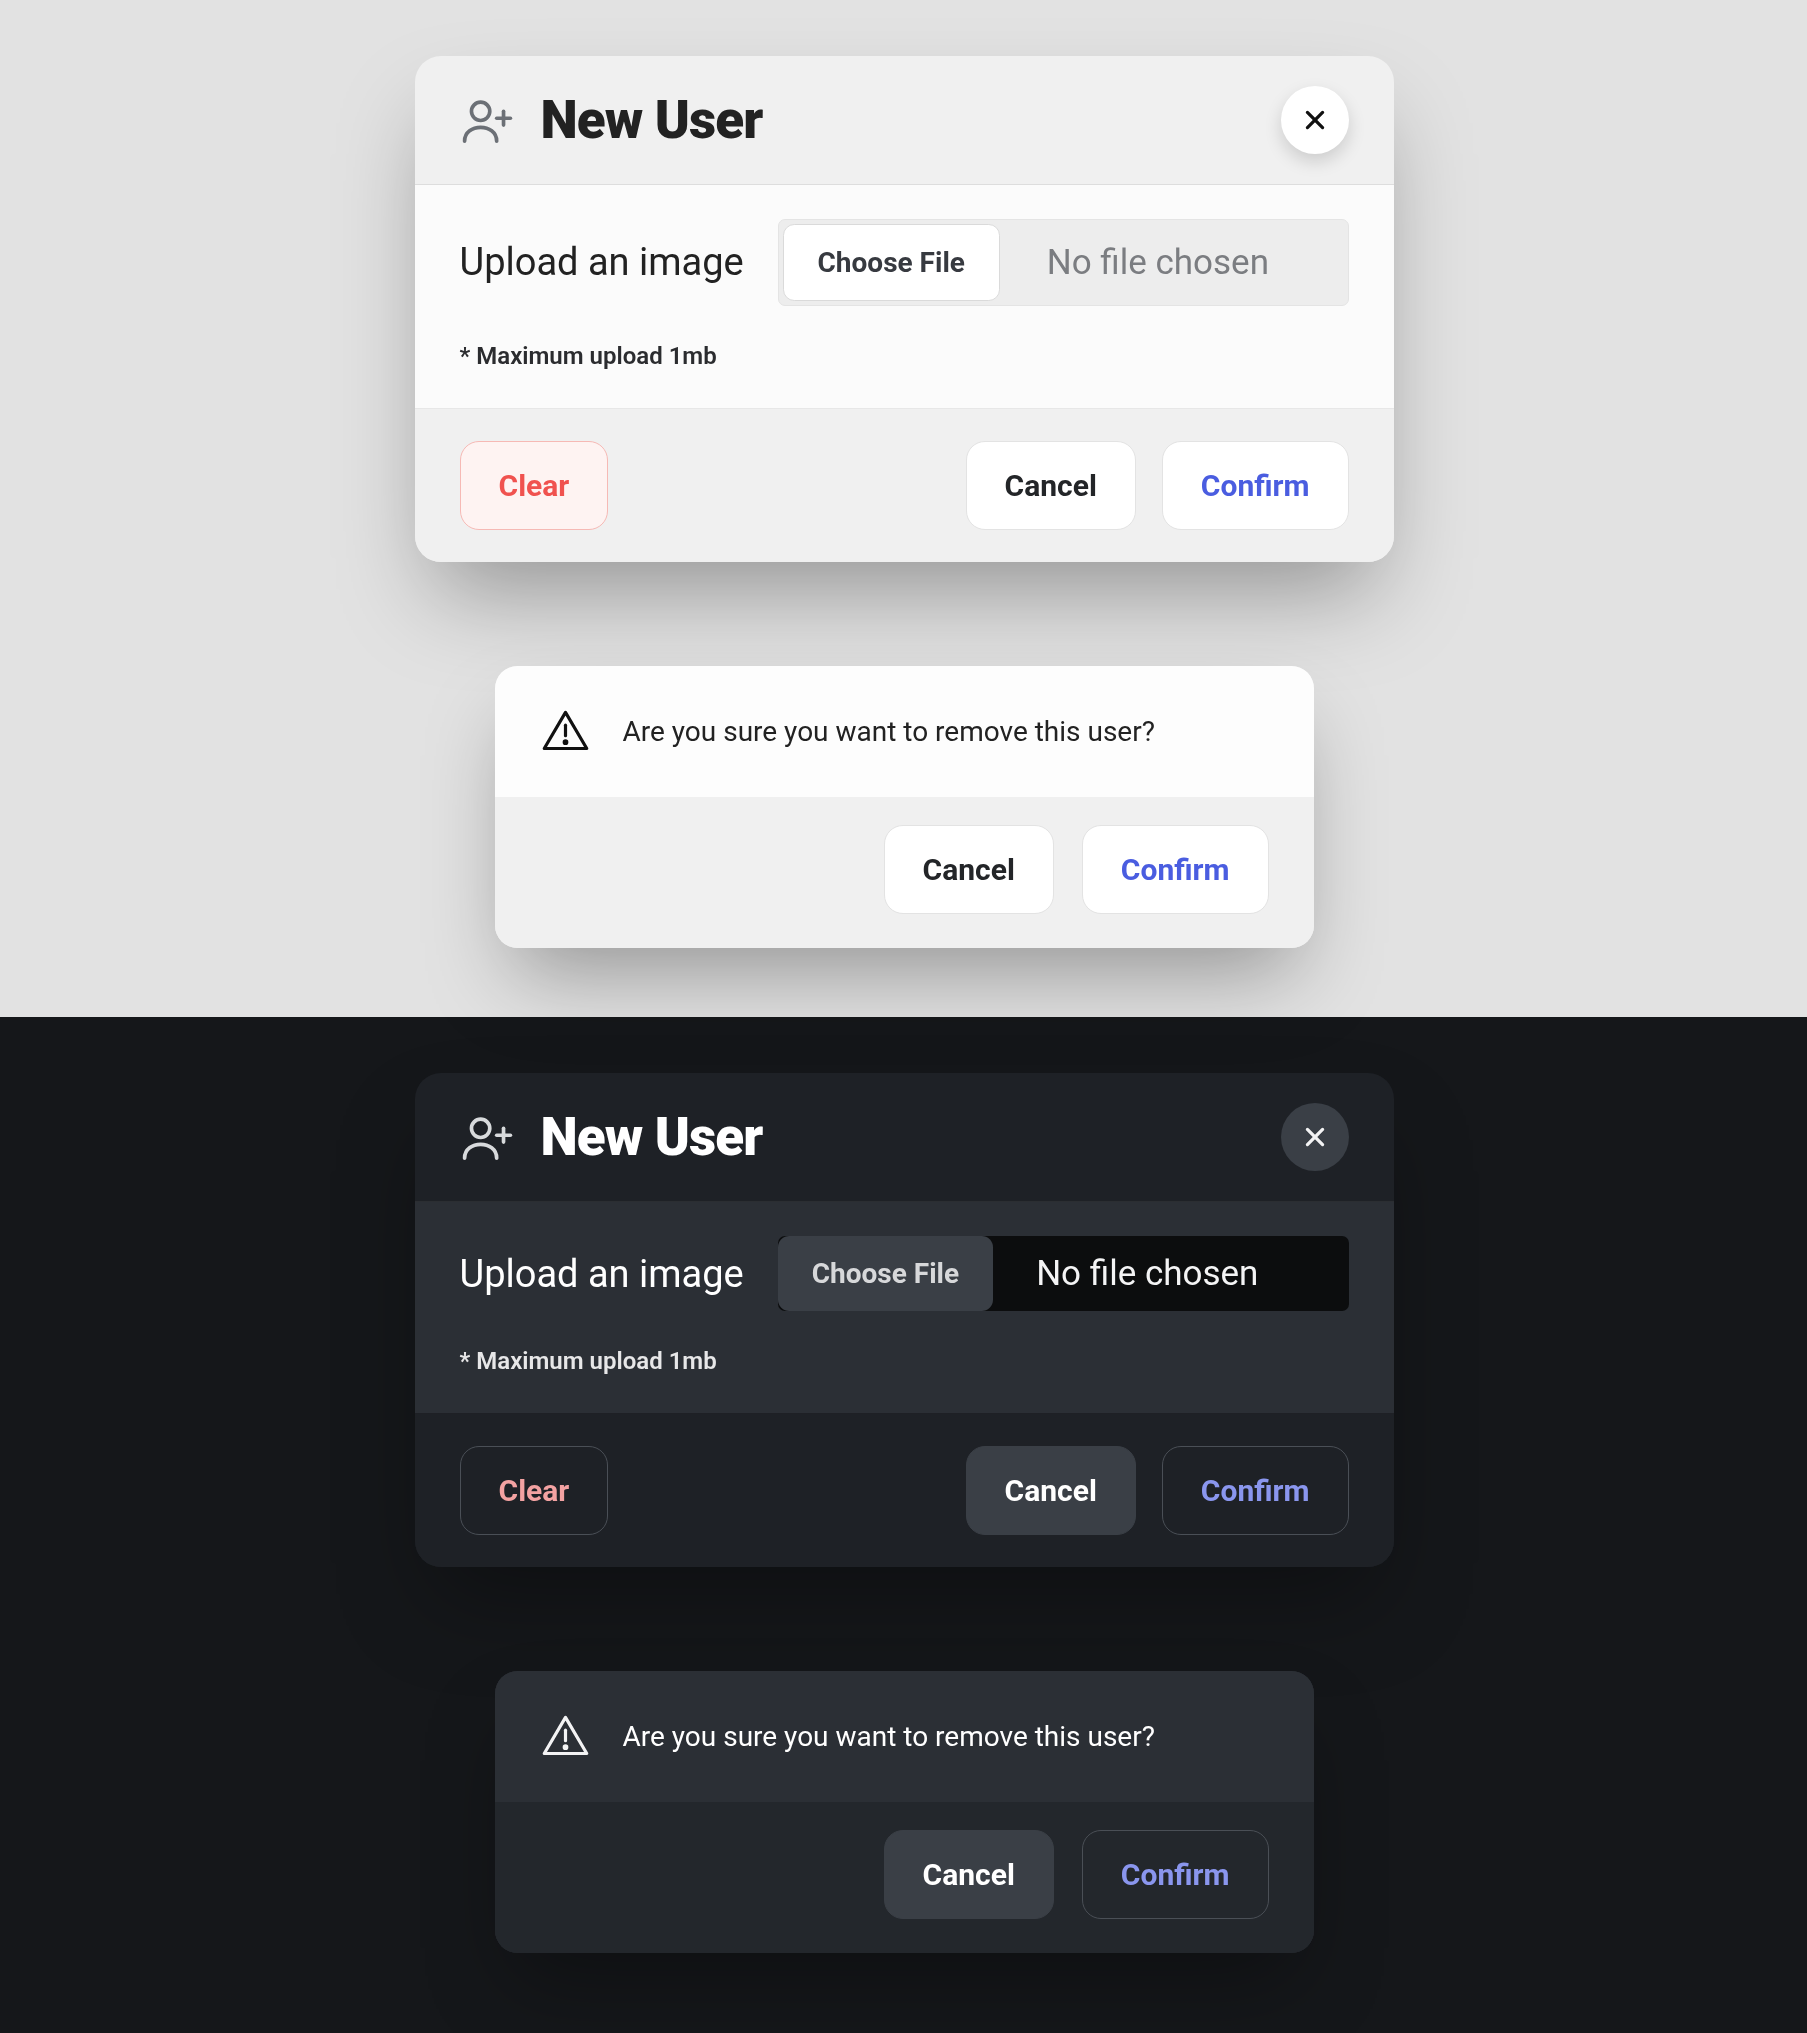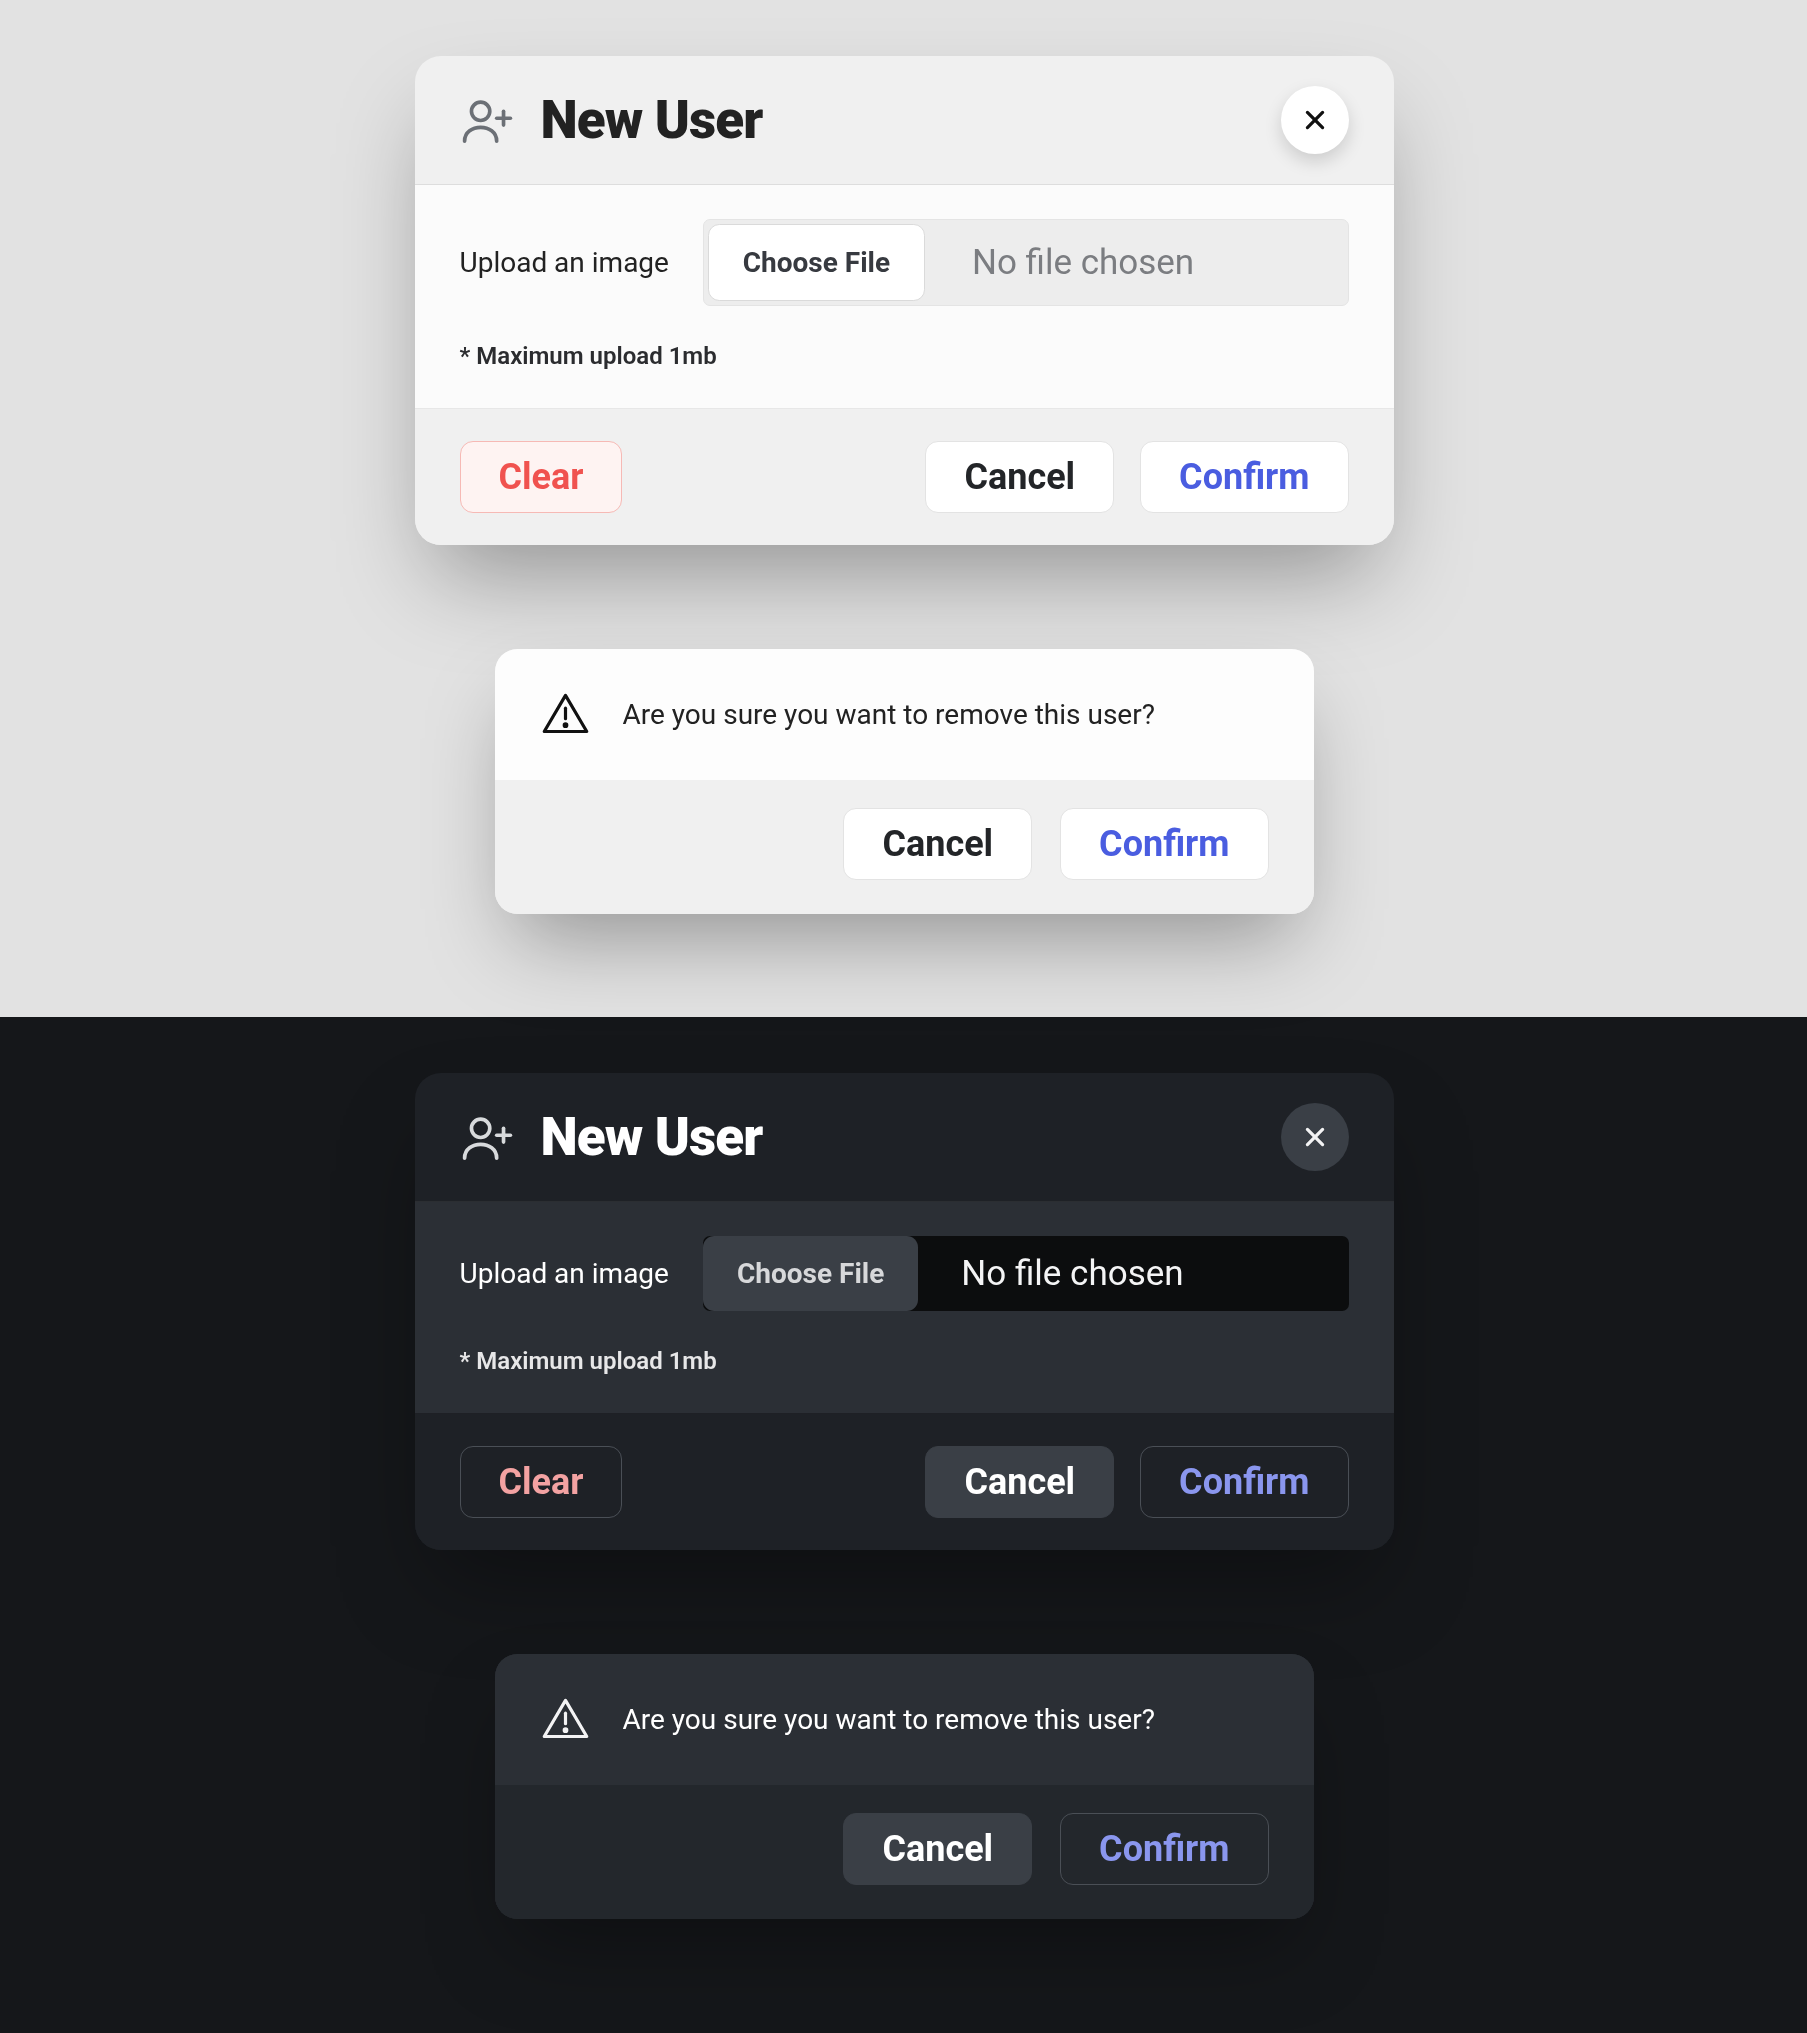--- a/index.html
+++ b/index.html
@@ -56,21 +56,21 @@
   .light .close-btn { background:#fff; box-shadow: 0 7.5px 17px rgba(0,0,0,0.15); }
   .dark  .close-btn { background:#3A3F46; }
 
   .modal-body {
     padding: 34px 45px 38px;
   }
   .light .modal-body { background:#FBFBFB; border-bottom:0.9px solid rgba(0,0,0,0.08); }
   .dark  .modal-body { background:#2B2F35; border-bottom:0.9px solid rgba(0,0,0,0.3); }
 
   .upload-row { display:flex; align-items:center; gap:34px; }
-  .upload-label { font-size:28px; }
+  .upload-label { font-size:38px; }
   .light .upload-label { color:#222; }
   .dark  .upload-label { color:#fff; }
 
   .file-widget {
     flex:1;
     display:flex;
     border-radius:7px;
     overflow:hidden;
     gap:15px;
   }
@@ -107,24 +107,24 @@
   .modal-footer {
     display:flex;
     align-items:center;
     padding: 32px 45px;
     gap: 26px;
   }
   .light .modal-footer { background:#F0F0F0; }
   .dark  .modal-footer { background:#1E2126; }
 
   .btn {
-    padding: 14px 38px;
-    font-size: 36px;
+    padding: 26px 38px;
+    font-size: 30px;
     font-weight: 700;
-    border-radius: 13px;
+    border-radius: 19px;
     cursor:pointer;
   }
 
   .light .btn-clear   { color:#F0524F; background:#FEF3F2; border:1.9px solid #F6B9B5; }
   .light .btn-cancel  { color:#232528; background:#fff;    border:1.9px solid #E3E3E3; }
   .light .btn-confirm { color:#4A5DE0; background:#fff;    border:1.9px solid #E3E3E3; }
 
   .dark  .btn-clear   { color:#F3A2A2; background:transparent; border:1.9px solid #4A4F56; }
   .dark  .btn-cancel  { color:#fff;    background:#3A3F46;    border:1.9px solid #3A3F46; }
   .dark  .btn-confirm { color:#8A96EE; background:transparent; border:1.9px solid #4A4F56; }

